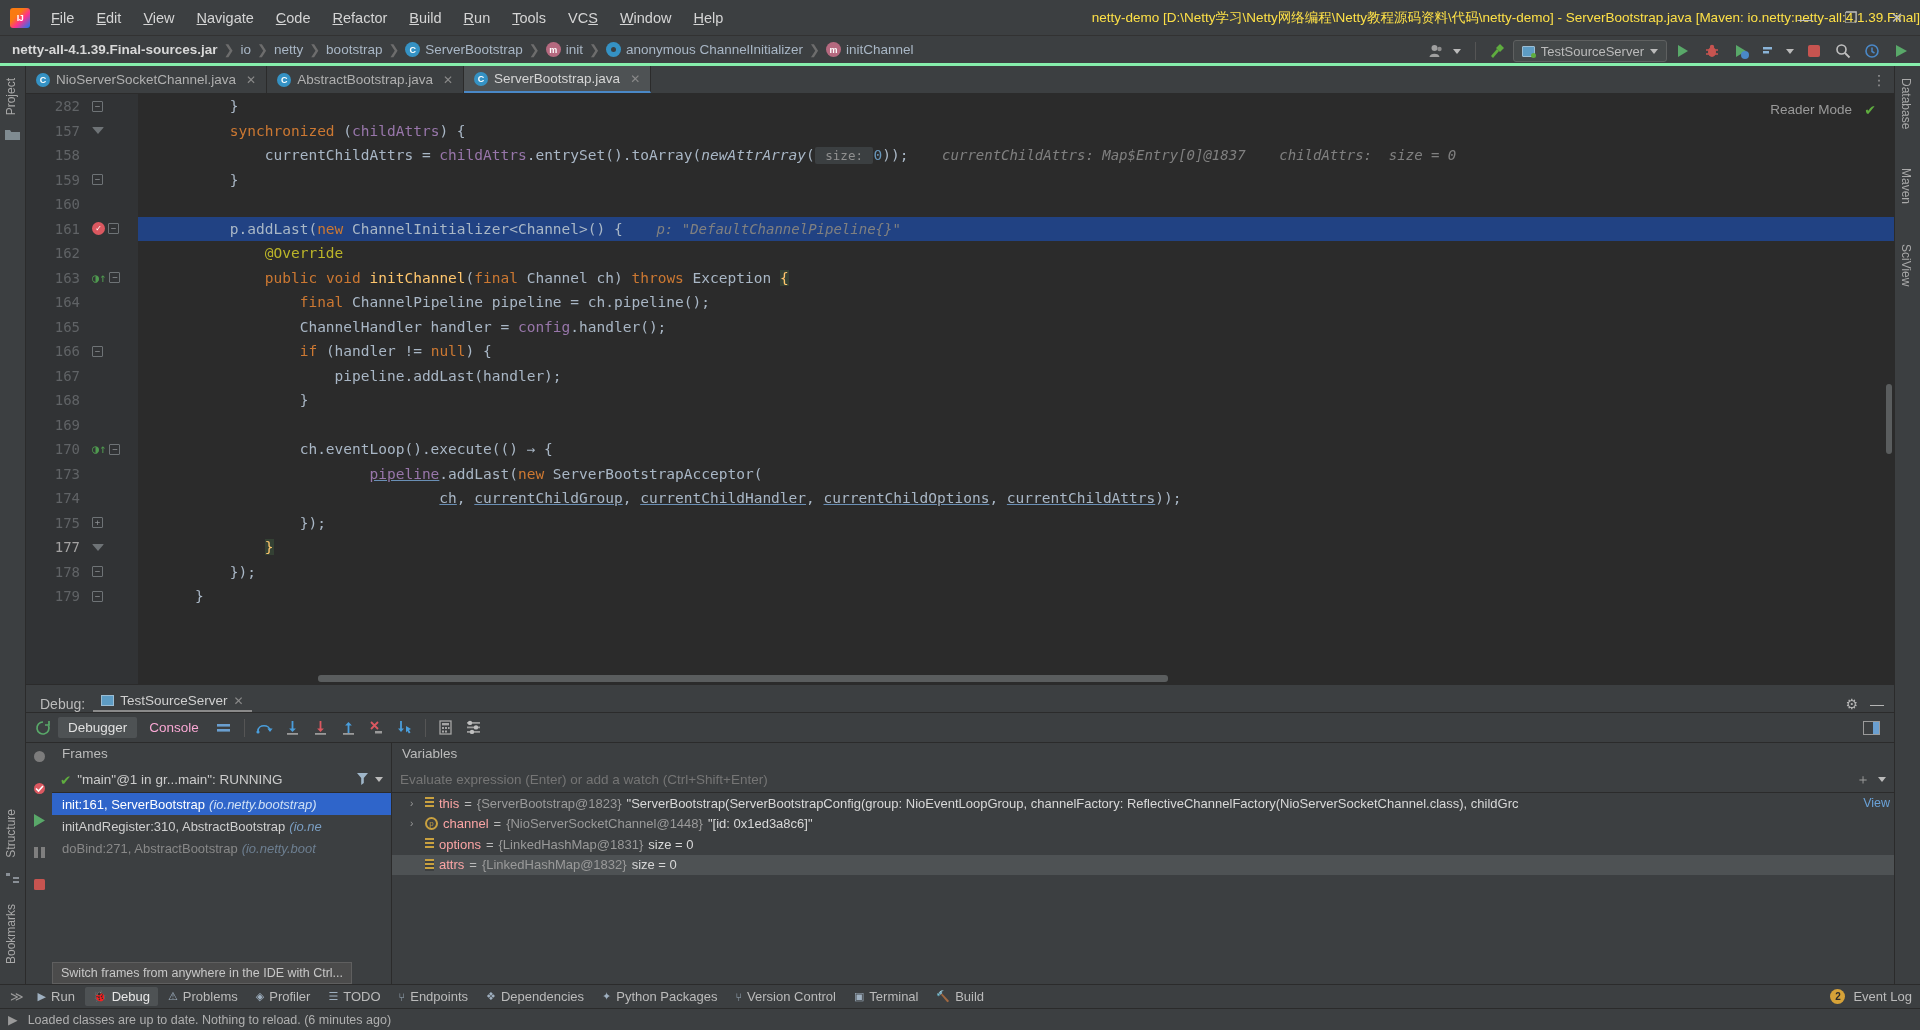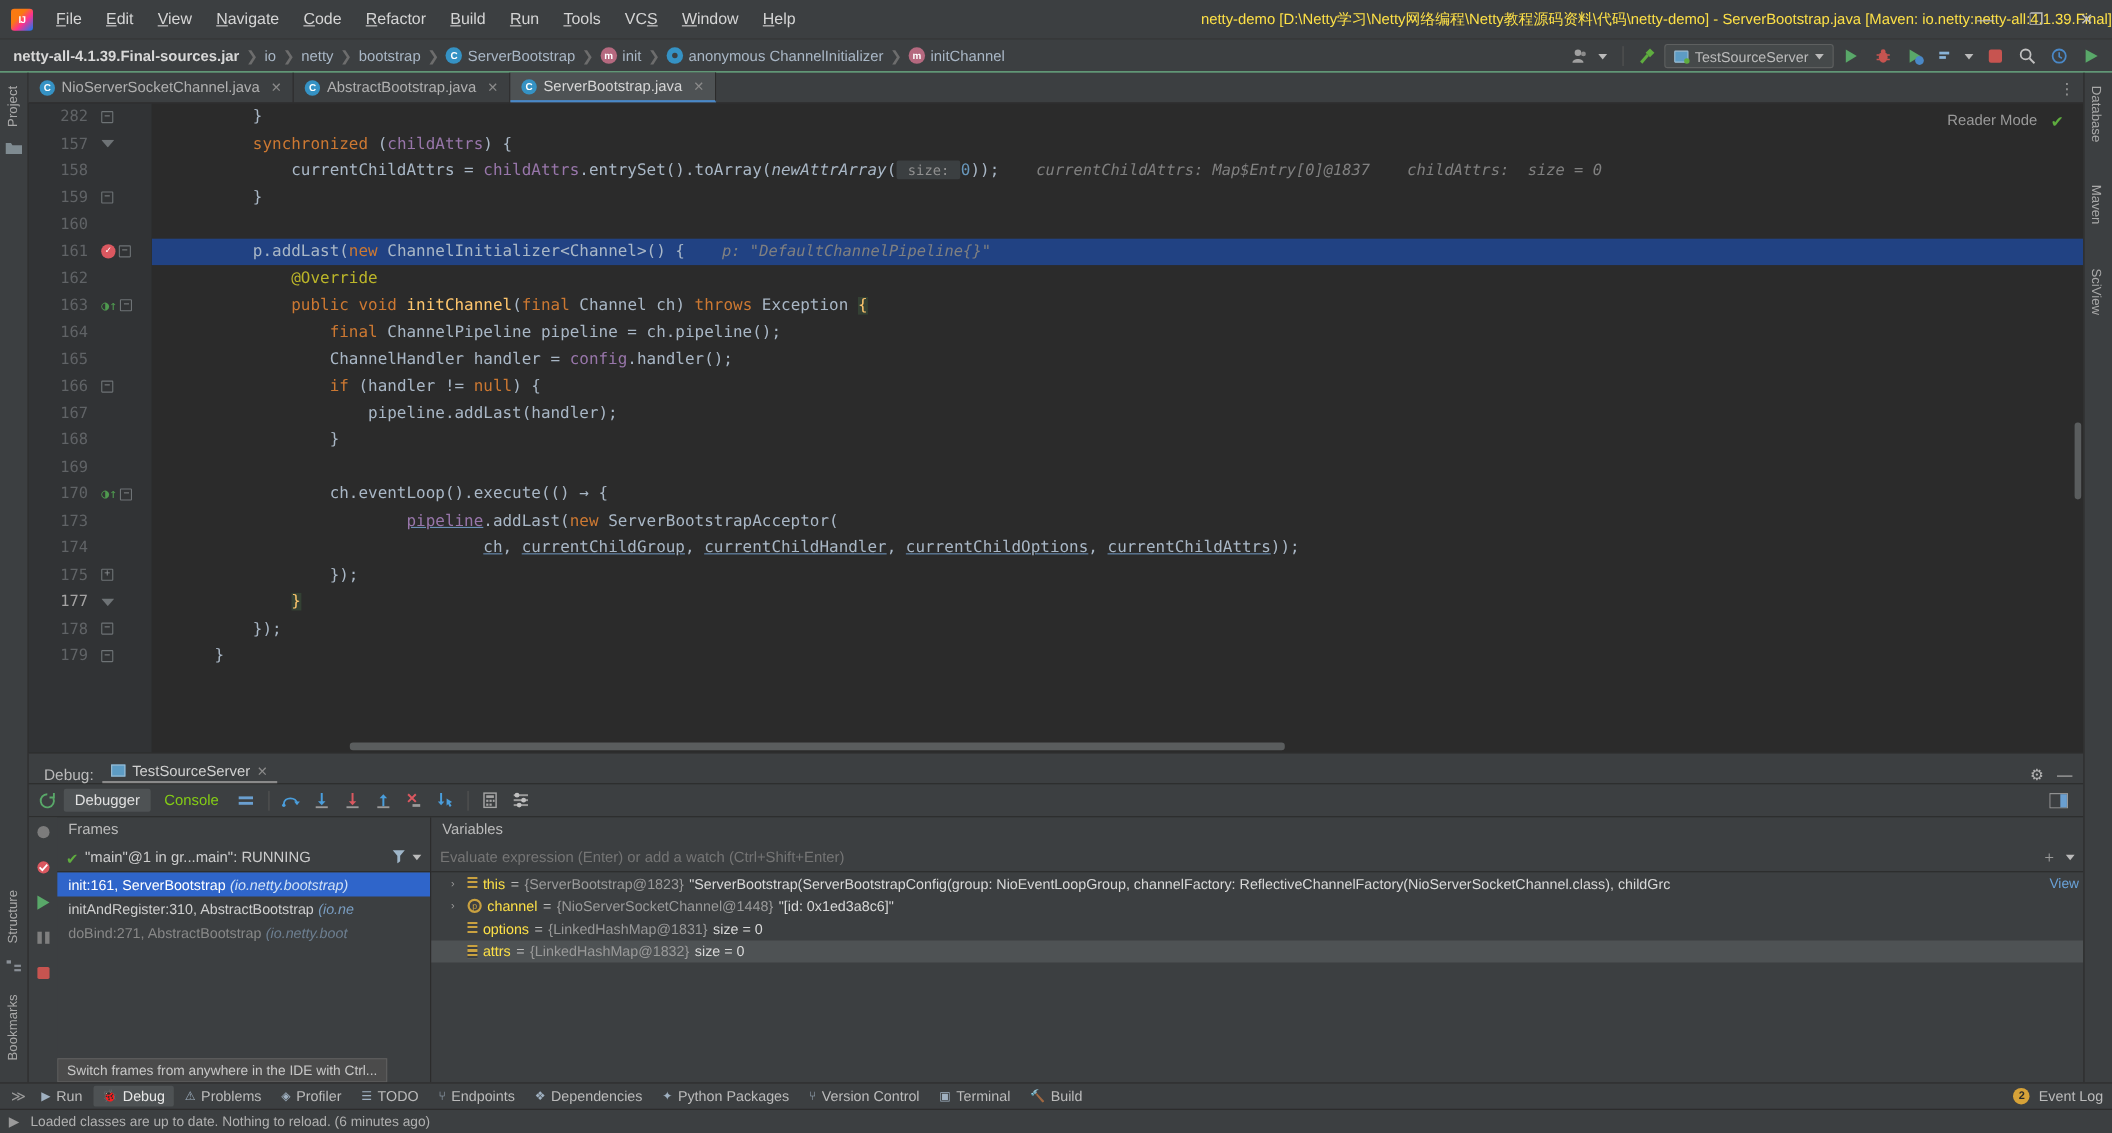--- a/index.html
+++ b/index.html
@@ -46,21 +46,21 @@
     display: flex; align-items: center;
   }
   .win-btn {
     width: 46px; height: 36px; display: flex; align-items: center;
     justify-content: center; color: #bdbdbd; font-size: 15px;
   }
 
   
   .navbar {
     height: 30px; background: #3c3f41; display: flex; align-items: center;
-    padding-left: 12px; border-bottom: 1px solid #86efac; position: relative;
+    padding-left: 12px; border-bottom: 3px solid #86efac; position: relative;
   }
   .crumb { display: flex; align-items: center; gap: 5px; font-size: 13.5px; color: #a9b7c6; white-space: nowrap;}
   .crumb.first { font-weight: bold; color: #d8d8d8; }
   .crumb-sep { color: #6d6d6d; margin: 0 6px; font-size: 13px; }
   .badge-ico {
     width: 15px; height: 15px; border-radius: 50%;
     display: inline-flex; align-items: center; justify-content: center;
     font-size: 9px; color: #fff; font-weight: bold; flex: none;
   }
   .bi-c { background: #3592c4; }
@@ -194,21 +194,21 @@
   .debughdr .lbl { font-size: 14px; color: #bbb; }
   .debug-tabsel {
     display:flex; align-items:center; gap:6px; padding: 2px 8px;
     border-bottom: 2px solid #8a8a8a; font-size: 13.5px; color: #d0d0d0;
   }
   .debughdr-right { position:absolute; right: 10px; display:flex; align-items:center; gap:12px;}
   .dbg-toolbar {
     height: 30px; display: flex; align-items: center; gap: 2px;
     border-bottom: 1px solid #2b2b2b; padding-left: 4px;
   }
-  .dbg-tab { padding: 3px 10px; font-size: 13.5px; color: #84cc16; border-radius: 2px;}
+  .dbg-tab { padding: 3px 10px; font-size: 13.5px; color: #f9a8d4; border-radius: 2px;}
   .dbg-tab.sel { background: #4e5254; color: #e0e0e0; }
   .dbg-btn { width: 26px; height: 24px; display: flex; align-items: center; justify-content: center; font-size: 14px;}
   .vsep { width: 1px; height: 18px; background: #555; margin: 0 5px;}
 
   .dbg-body { flex: 1; display: flex; min-height: 0; }
   .dbg-left-icons { width: 26px; background: #3c3f41; flex:none; padding-top: 6px; display:flex; flex-direction:column; align-items:center; gap:14px;}
   .frames-pane { width: 340px; flex: none; border-right: 1px solid #2b2b2b; display: flex; flex-direction: column; }
   .pane-title { height: 24px; font-size: 13.5px; color: #bbb; padding: 3px 10px; }
   .frames-thread {
     height: 26px; display: flex; align-items: center; gap: 6px; padding: 0 8px;
@@ -235,21 +235,21 @@
   .var-row {
     height: 20.5px; display: flex; align-items: center; gap: 5px;
     padding-left: 18px; font-size: 13px; white-space: nowrap; overflow: hidden;
     color: #bbbbbb;
   }
   .var-row.sel { background: #4e5254; }
   .arrow { color: #9a9a9a; font-size: 10px; width: 10px; }
   .vico-f { width: 9px; height: 12px; background: repeating-linear-gradient(#c9a140 0 2px, #3c3f41 2px 4px); flex:none;}
   .vico-p { width: 13px; height: 13px; border-radius: 50%; border: 2px solid #c9a140; color:#c9a140; font-size:8px; text-align:center; line-height:10px; flex:none;}
   .vname { color: #c77dbb; }
-  .vname.red { color: #fde047; }
+  .vname.red { color: #fca5a5; }
   .veq { color: #bbb; }
   .vtype { color: #9a9a9a; }
   .vstr { color: #d8d8d8; }
   .view-link { color: #6aa2d8; font-size: 12.5px; }
   .tooltip-frames {
     position: absolute; left: 0; bottom: 0; background: #4b4b4b;
     border: 1px solid #5f5f5f; color: #c7c7c7; font-size: 12.5px;
     padding: 3px 8px; white-space: nowrap;
   }
 

